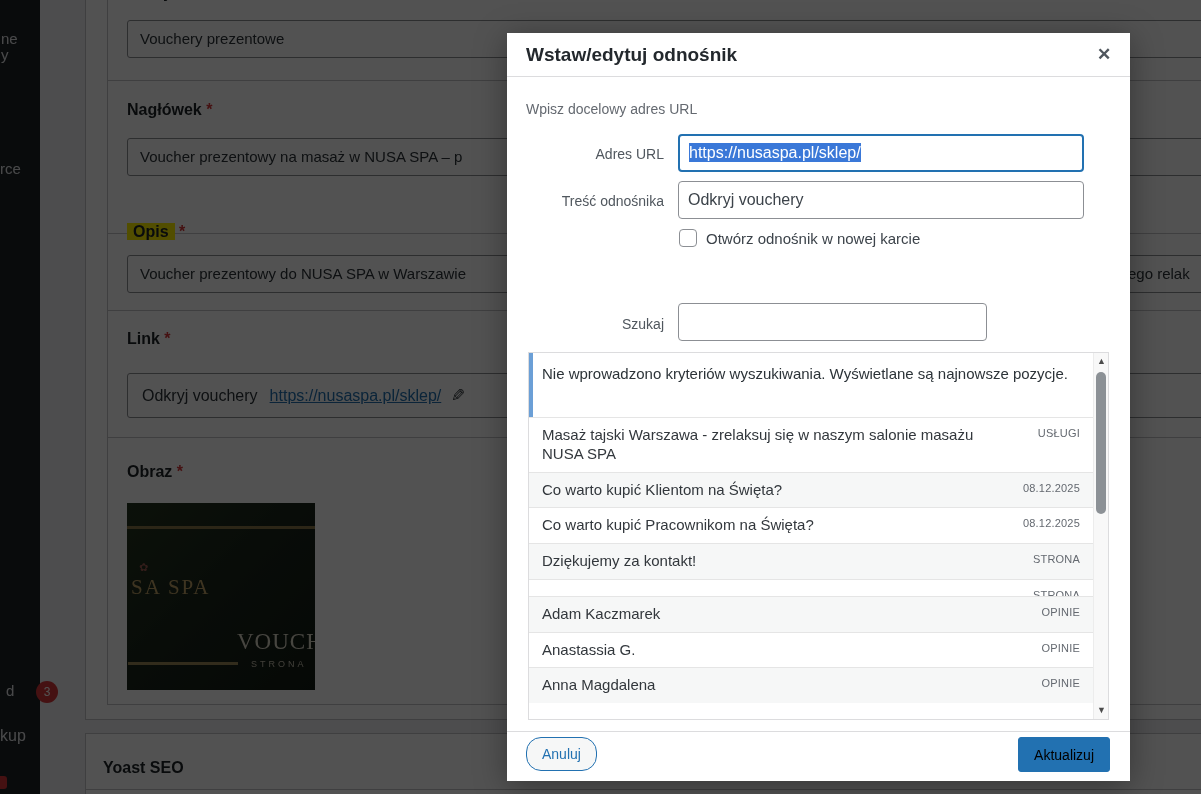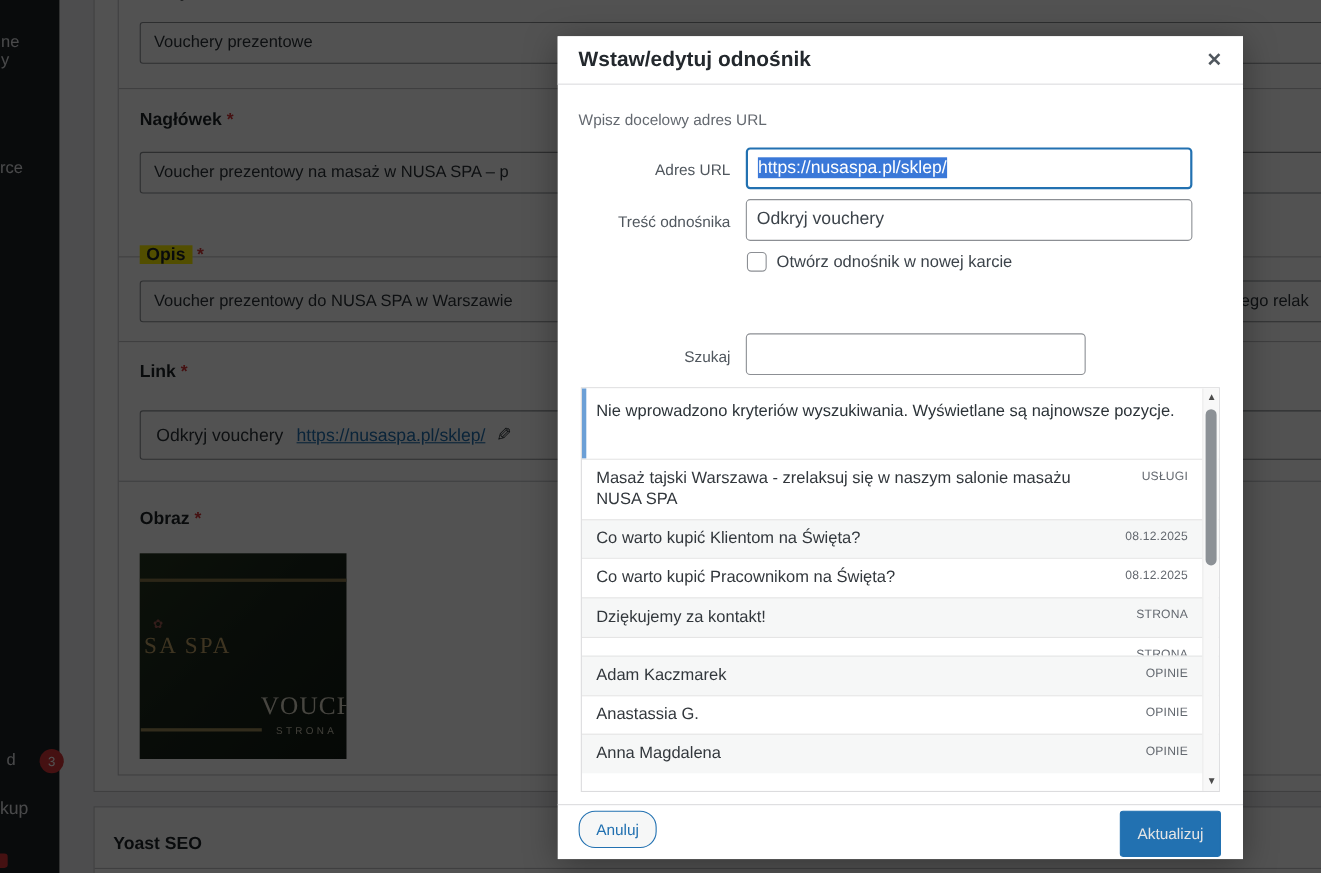--- a/index.html
+++ b/index.html
@@ -2,25 +2,25 @@
 <html><head>
 <meta charset="utf-8">
 <style>
   * { margin:0; padding:0; box-sizing:border-box; }
   html,body { width:1201px; height:794px; overflow:hidden; background:#f0f0f1;
               font-family:"Liberation Sans","DejaVu Sans",sans-serif; }
   #page { position:relative; width:1201px; height:794px; overflow:hidden; }
 
   
   .bg { position:absolute; inset:0; background:#f0f0f1; }
-  .sidebar { position:absolute; left:0; top:0; width:54px; height:794px; background:#1d2327; z-index:2; }
+  .sidebar { position:absolute; left:0; top:0; width:40px; height:794px; background:#1d2327; z-index:2; }
   .sb-frag { position:absolute; color:#e2e4e7; font-size:15px; white-space:nowrap; }
   .sb-f0 { left:1px; top:30px; }
   .sb-f1 { left:1px; top:46px; }
-  .sb-f2 { left:0; top:144px; }
+  .sb-f2 { left:0; top:160px; }
   .sb-f3 { left:6px; top:682px; }
   .sb-f4 { left:0; top:727px; font-size:16px; }
   .sb-badge { position:absolute; left:36px; top:681px; width:22px; height:22px; border-radius:50%;
               background:#d63638; color:#fff; font-size:12px; line-height:22px; text-align:center; }
   .sb-speck { position:absolute; left:0; top:776px; width:7px; height:13px; background:#d63638; border-radius:0 3px 3px 0; }
 
   .panel { position:absolute; left:85px; top:-60px; width:1160px; height:780px; background:#fff; border:1px solid #c3c4c7; }
   .group { position:absolute; left:107px; top:-50px; width:1140px; height:755px; background:#fff; border:1px solid #c3c4c7; }
   .hdiv  { position:absolute; left:108px; width:1120px; height:0; border-top:1px solid #c3c4c7; }
   .flabel { position:absolute; left:127px; font-size:16px; font-weight:bold; color:#1d2327; white-space:nowrap; }
@@ -82,22 +82,22 @@
   .m-scroll .arr { position:absolute; left:0; width:15px; height:15px; font-size:9px; color:#4b4b4b; text-align:center;
                    line-height:15px; cursor:pointer; }
   .m-scroll .arr.up { top:1px; }
   .m-scroll .arr.down { bottom:1px; }
   .m-scroll .thumbbar { position:absolute; left:2px; top:19px; width:10px; height:142px; background:#8c9196; border-radius:5px; cursor:grab; }
 
   .m-footerline { position:absolute; left:0; top:698px; width:100%; border-top:1px solid #dcdcde; }
   .btn-cancel { position:absolute; left:19px; top:704px; height:34px; padding:0 15px; background:#f6f7f7;
                 border:1px solid #2271b1; border-radius:15px; color:#2271b1; font-size:14px; cursor:pointer;
                 font-family:inherit; }
-  .btn-update { position:absolute; right:20px; top:704px; height:42px; padding:0 15px; background:#2271b1;
-                border:1px solid #2271b1; border-radius:3px; color:#e5e5e5; font-size:14px; cursor:pointer;
+  .btn-update { position:absolute; right:20px; top:704px; height:35px; padding:0 15px; background:#2271b1;
+                border:1px solid #2271b1; border-radius:3px; color:#000000; font-size:14px; cursor:pointer;
                 font-family:inherit; }
 </style>
 </head>
 <body>
 
 <div id="page">
 
   <div class="bg">
 
     <div class="panel"></div>

